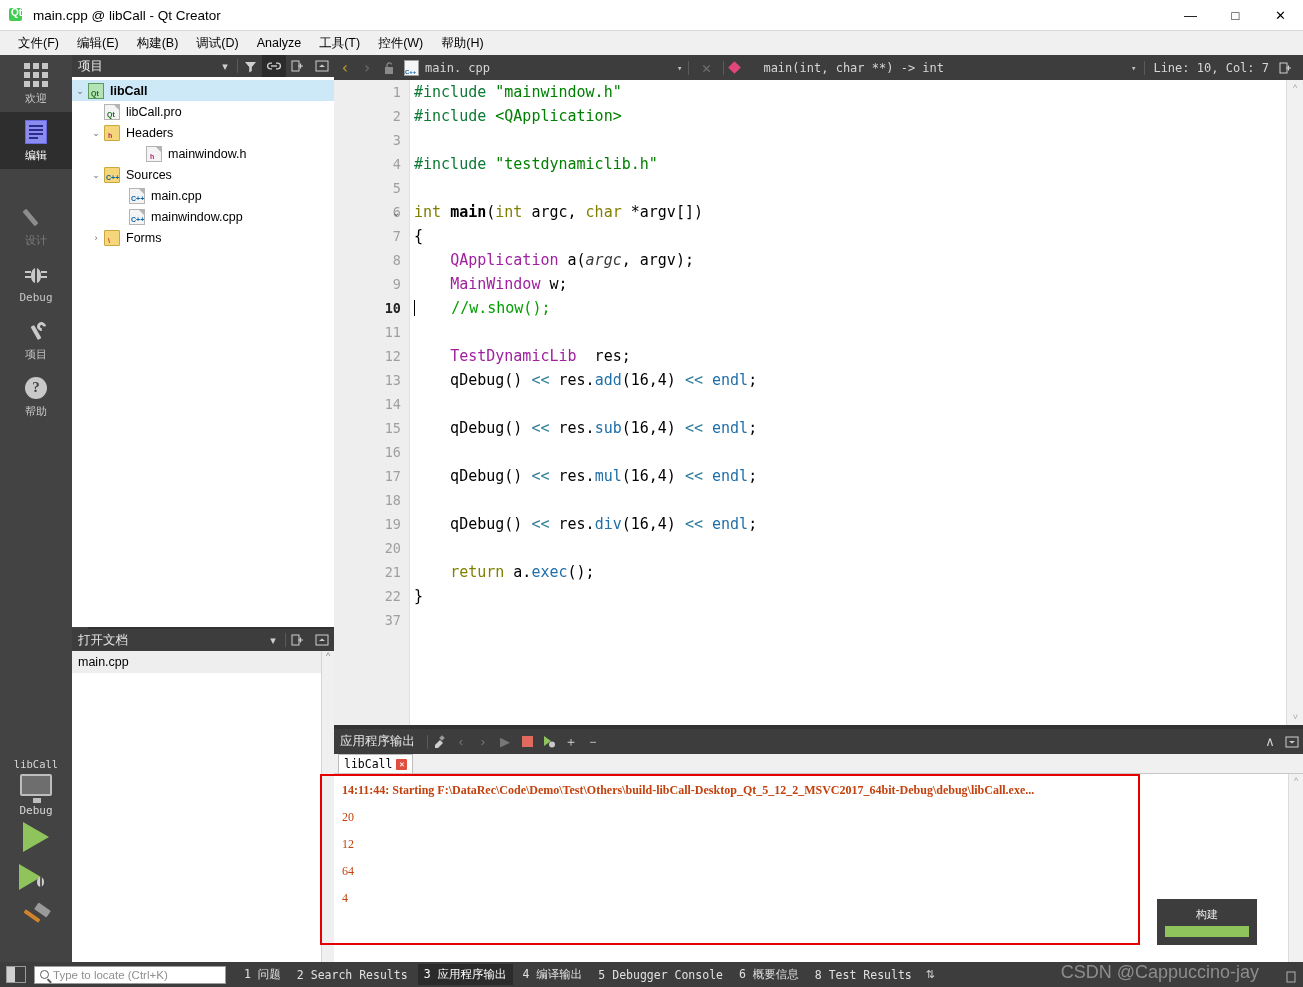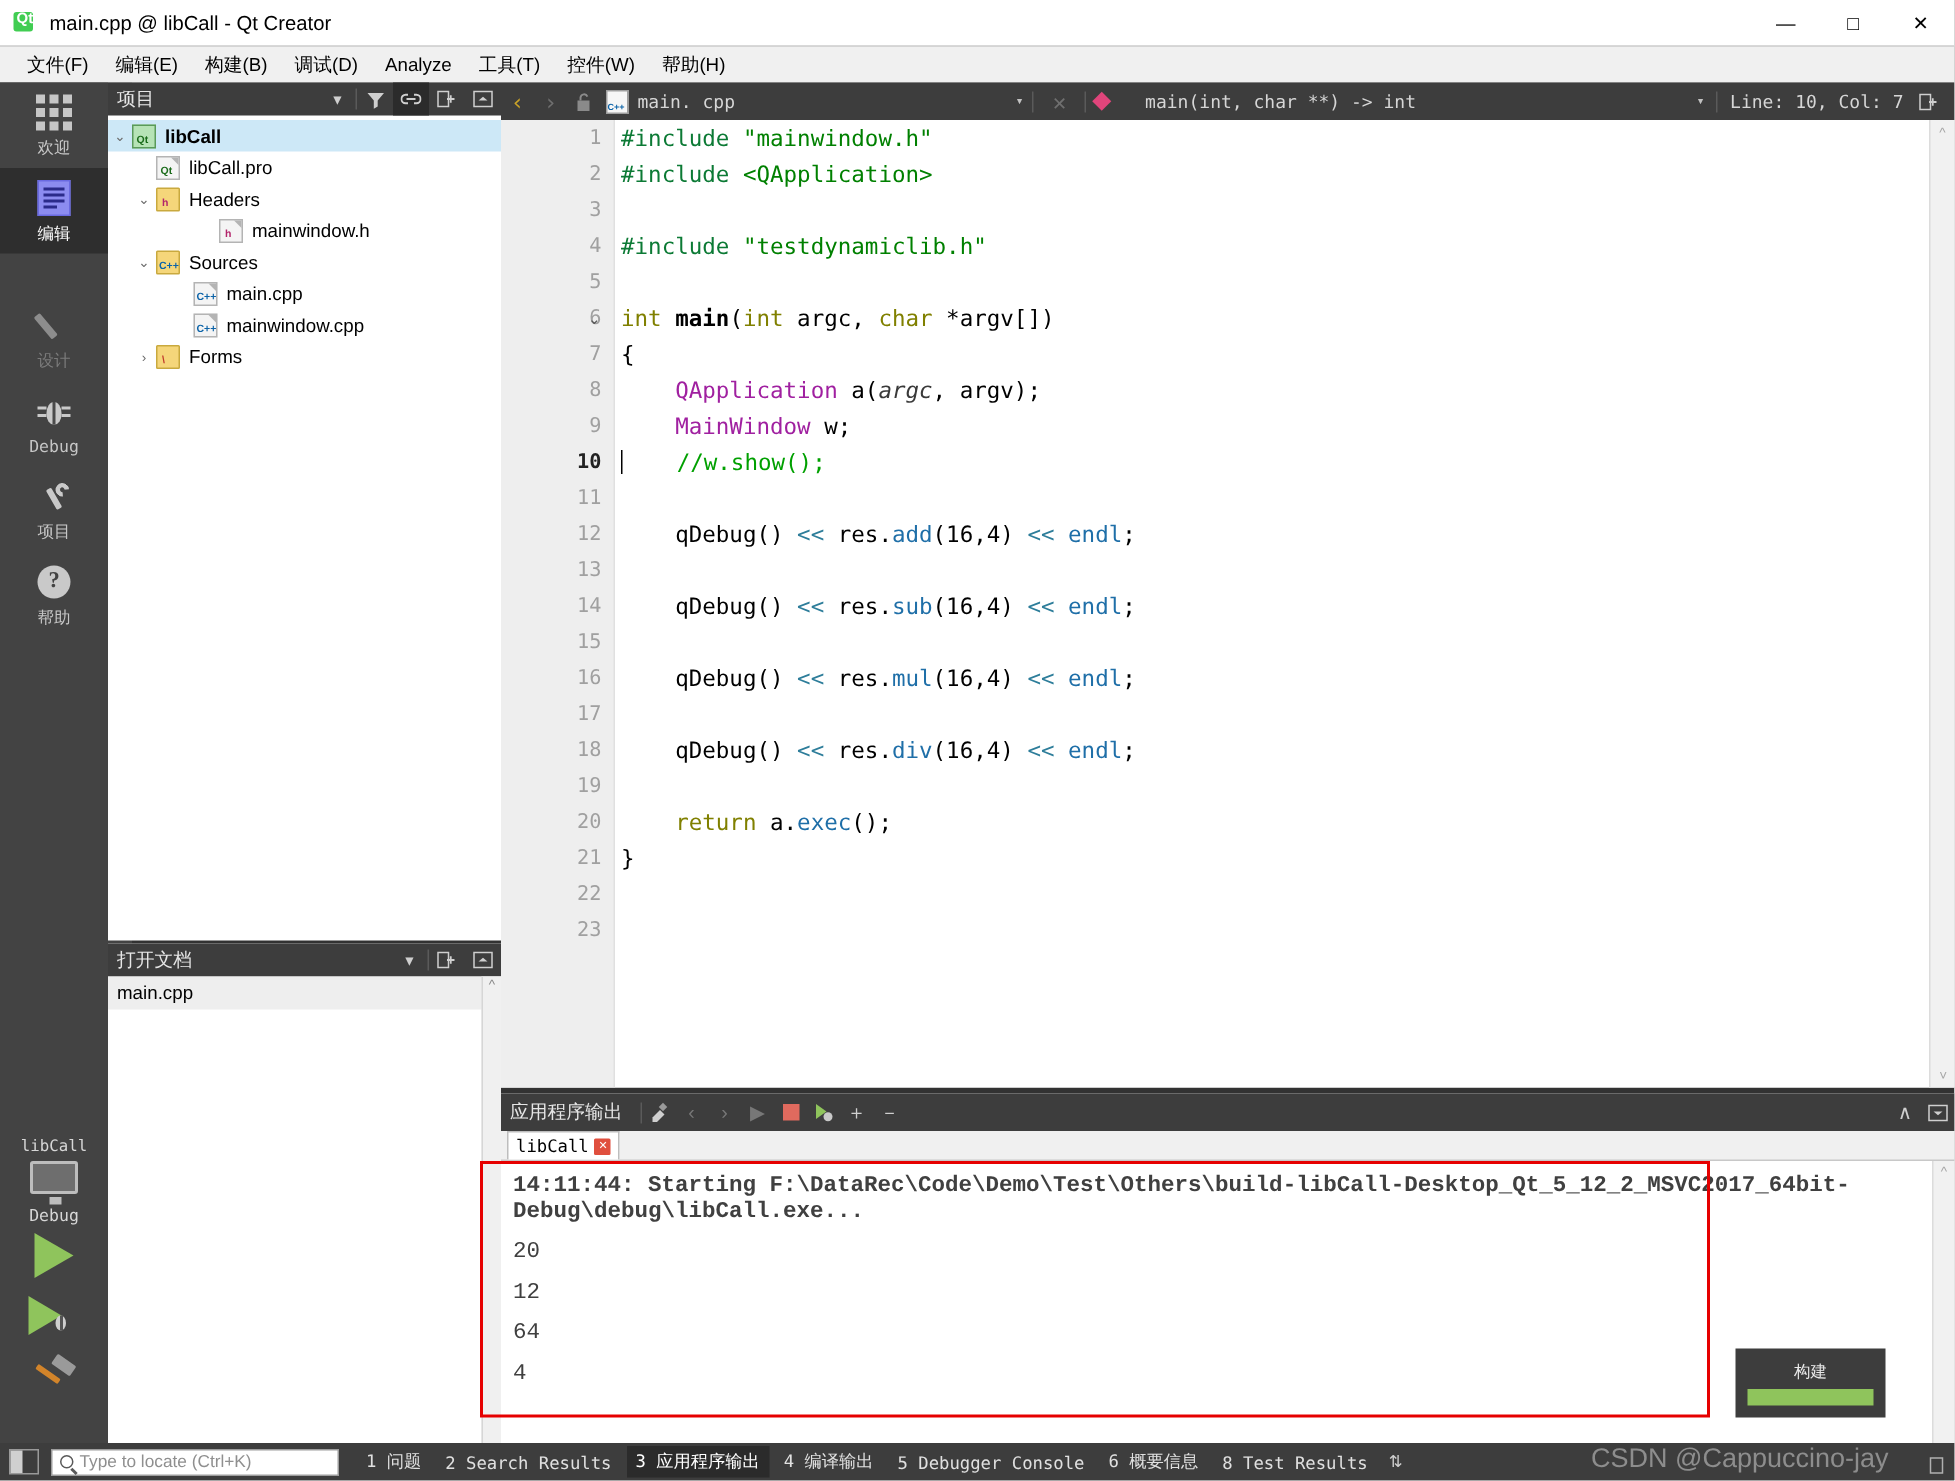--- a/index.html
+++ b/index.html
@@ -174,21 +174,21 @@
   .outhdr { height:25px; background:#3d3d3d; display:flex; align-items:center; color:#e6e6e6; font-size:12.5px; padding-left:6px;}
   .outhdr .otitle { margin-right:12px; }
   .obtn { width:22px; height:25px; display:flex; align-items:center; justify-content:center; font-size:13px; color:#cfcfcf;}
   .obtn.dim { color:#777; }
   .tabstrip { height:20px; background:#f0f0f0; border-bottom:1px solid #c8c8c8; display:flex; align-items:flex-end;}
   .otab { height:19px; background:#ffffff; border:1px solid #bdbdbd; border-bottom:none; margin-left:4px;
           display:flex; align-items:center; gap:4px; padding:0 5px; font-size:11.5px;
           font-family:"DejaVu Sans Mono", monospace;}
   .closex { width:11px;height:11px;background:#e04f3e;color:#fff;font-size:9px;line-height:11px;text-align:center;border-radius:1px;}
   .outbody { position:relative; height:188px; background:#ffffff; padding:8px 4px 0 8px; overflow:hidden;}
-  .oline { font-family:Liberation Mono, monospace; font-size:15px; line-height:17px; color:#404040; white-space:pre-wrap;}
+  .oline { font-family:Liberation Serif, serif; font-size:12px; line-height:17px; color:#c2410c; white-space:pre-wrap;}
   .oline.bold { font-weight:bold; }
   .oline.num { font-weight:normal; margin-top:10px;}
   .redbox { position:absolute; left:320px; top:774px; width:820px; height:171px; border:2px solid #e60000; pointer-events:none; z-index:20;}
   .out-vscroll { position:absolute; right:0; top:0; width:15px; height:188px; background:#f1f1f1; border-left:1px solid #dcdcdc;}
 
   
   .buildpop { position:absolute; right:46px; bottom:42px; width:100px; height:46px; background:#3d3d3d; z-index:30;
               display:flex; flex-direction:column; align-items:center; justify-content:center; }
   .buildpop .blabel { color:#e8e8e8; font-size:11px; margin-bottom:4px;}
   .bbar { width:84px; height:11px; background:#8fc45c; }
@@ -497,37 +497,38 @@
           <div class="lnrow">13</div>
           <div class="lnrow">14</div>
           <div class="lnrow">15</div>
           <div class="lnrow">16</div>
           <div class="lnrow">17</div>
           <div class="lnrow">18</div>
           <div class="lnrow">19</div>
           <div class="lnrow">20</div>
           <div class="lnrow">21</div>
           <div class="lnrow">22</div>
-          <div class="lnrow">23</div>
+          <div class="lnrow">37</div>
         </div>
       <div class="foldcol" id="foldcol">
           <div class="foldmark" style="top: 127px;">⌄</div>
         </div>
       <div class="code" id="codelines">
           <div class="cline"><span class="k-pre">#include </span><span class="k-str">"mainwindow.h"</span></div>
           <div class="cline"><span class="k-pre">#include </span><span class="k-str">&lt;QApplication&gt;</span></div>
           <div class="cline">&nbsp;</div>
           <div class="cline"><span class="k-pre">#include </span><span class="k-str">"testdynamiclib.h"</span></div>
           <div class="cline">&nbsp;</div>
           <div class="cline"><span class="k-kw">int </span><span class="k-fn">main</span><span class="k-plain">(</span><span class="k-kw">int</span><span class="k-plain"> argc, </span><span class="k-kw">char</span><span class="k-plain"> *argv[])</span></div>
           <div class="cline"><span class="k-plain">{</span></div>
           <div class="cline"><span class="k-plain">    </span><span class="k-type">QApplication</span><span class="k-plain"> a(</span><span class="k-par">argc</span><span class="k-plain">, argv);</span></div>
           <div class="cline"><span class="k-plain">    </span><span class="k-type">MainWindow</span><span class="k-plain"> w;</span></div>
           <div class="cline"><span class="caret"></span><span class="k-plain">    </span><span class="k-cmt">//w.show();</span></div>
           <div class="cline">&nbsp;</div>
+          <div class="cline"><span class="k-plain">    </span><span class="k-type">TestDynamicLib</span><span class="k-plain">  res;</span></div>
           <div class="cline"><span class="k-plain">    qDebug() </span><span class="k-op">&lt;&lt;</span><span class="k-plain"> res.</span><span class="k-mem">add</span><span class="k-plain">(16,4) </span><span class="k-op">&lt;&lt;</span><span class="k-plain"> </span><span class="k-mem">endl</span><span class="k-plain">;</span></div>
           <div class="cline">&nbsp;</div>
           <div class="cline"><span class="k-plain">    qDebug() </span><span class="k-op">&lt;&lt;</span><span class="k-plain"> res.</span><span class="k-mem">sub</span><span class="k-plain">(16,4) </span><span class="k-op">&lt;&lt;</span><span class="k-plain"> </span><span class="k-mem">endl</span><span class="k-plain">;</span></div>
           <div class="cline">&nbsp;</div>
           <div class="cline"><span class="k-plain">    qDebug() </span><span class="k-op">&lt;&lt;</span><span class="k-plain"> res.</span><span class="k-mem">mul</span><span class="k-plain">(16,4) </span><span class="k-op">&lt;&lt;</span><span class="k-plain"> </span><span class="k-mem">endl</span><span class="k-plain">;</span></div>
           <div class="cline">&nbsp;</div>
           <div class="cline"><span class="k-plain">    qDebug() </span><span class="k-op">&lt;&lt;</span><span class="k-plain"> res.</span><span class="k-mem">div</span><span class="k-plain">(16,4) </span><span class="k-op">&lt;&lt;</span><span class="k-plain"> </span><span class="k-mem">endl</span><span class="k-plain">;</span></div>
           <div class="cline">&nbsp;</div>
           <div class="cline"><span class="k-plain">    </span><span class="k-kw">return</span><span class="k-plain"> a.</span><span class="k-mem">exec</span><span class="k-plain">();</span></div>
           <div class="cline"><span class="k-plain">}</span></div>

